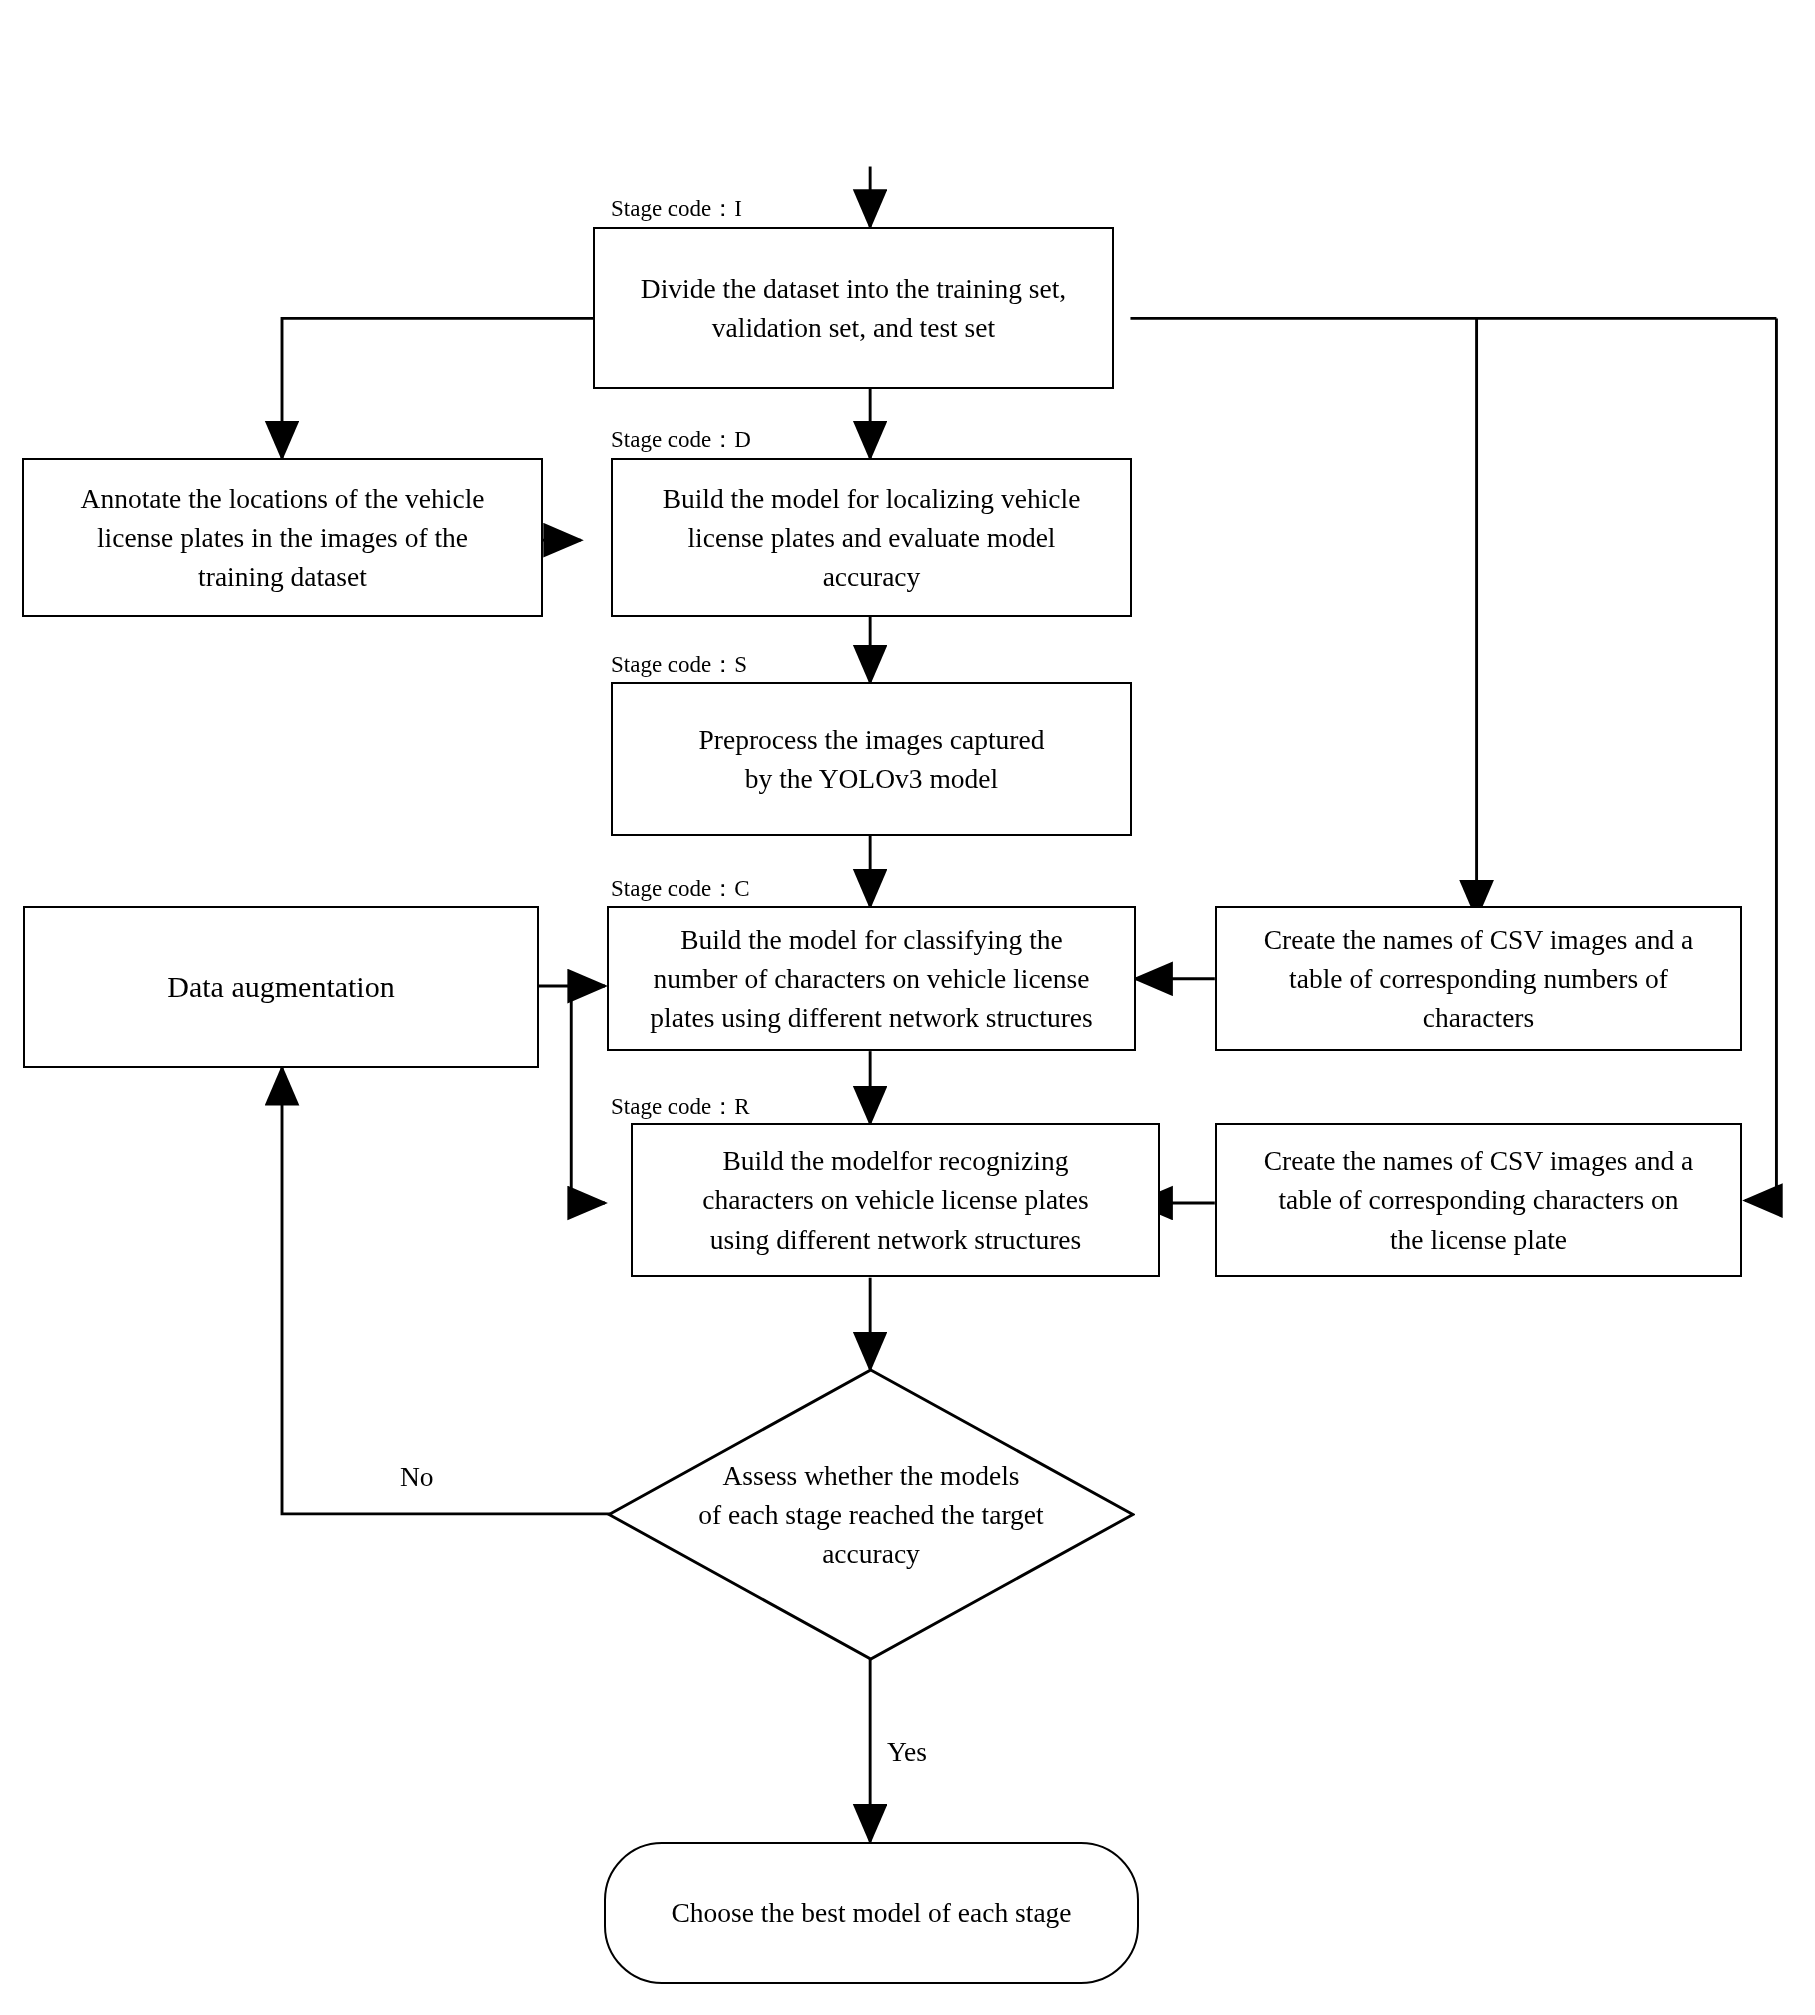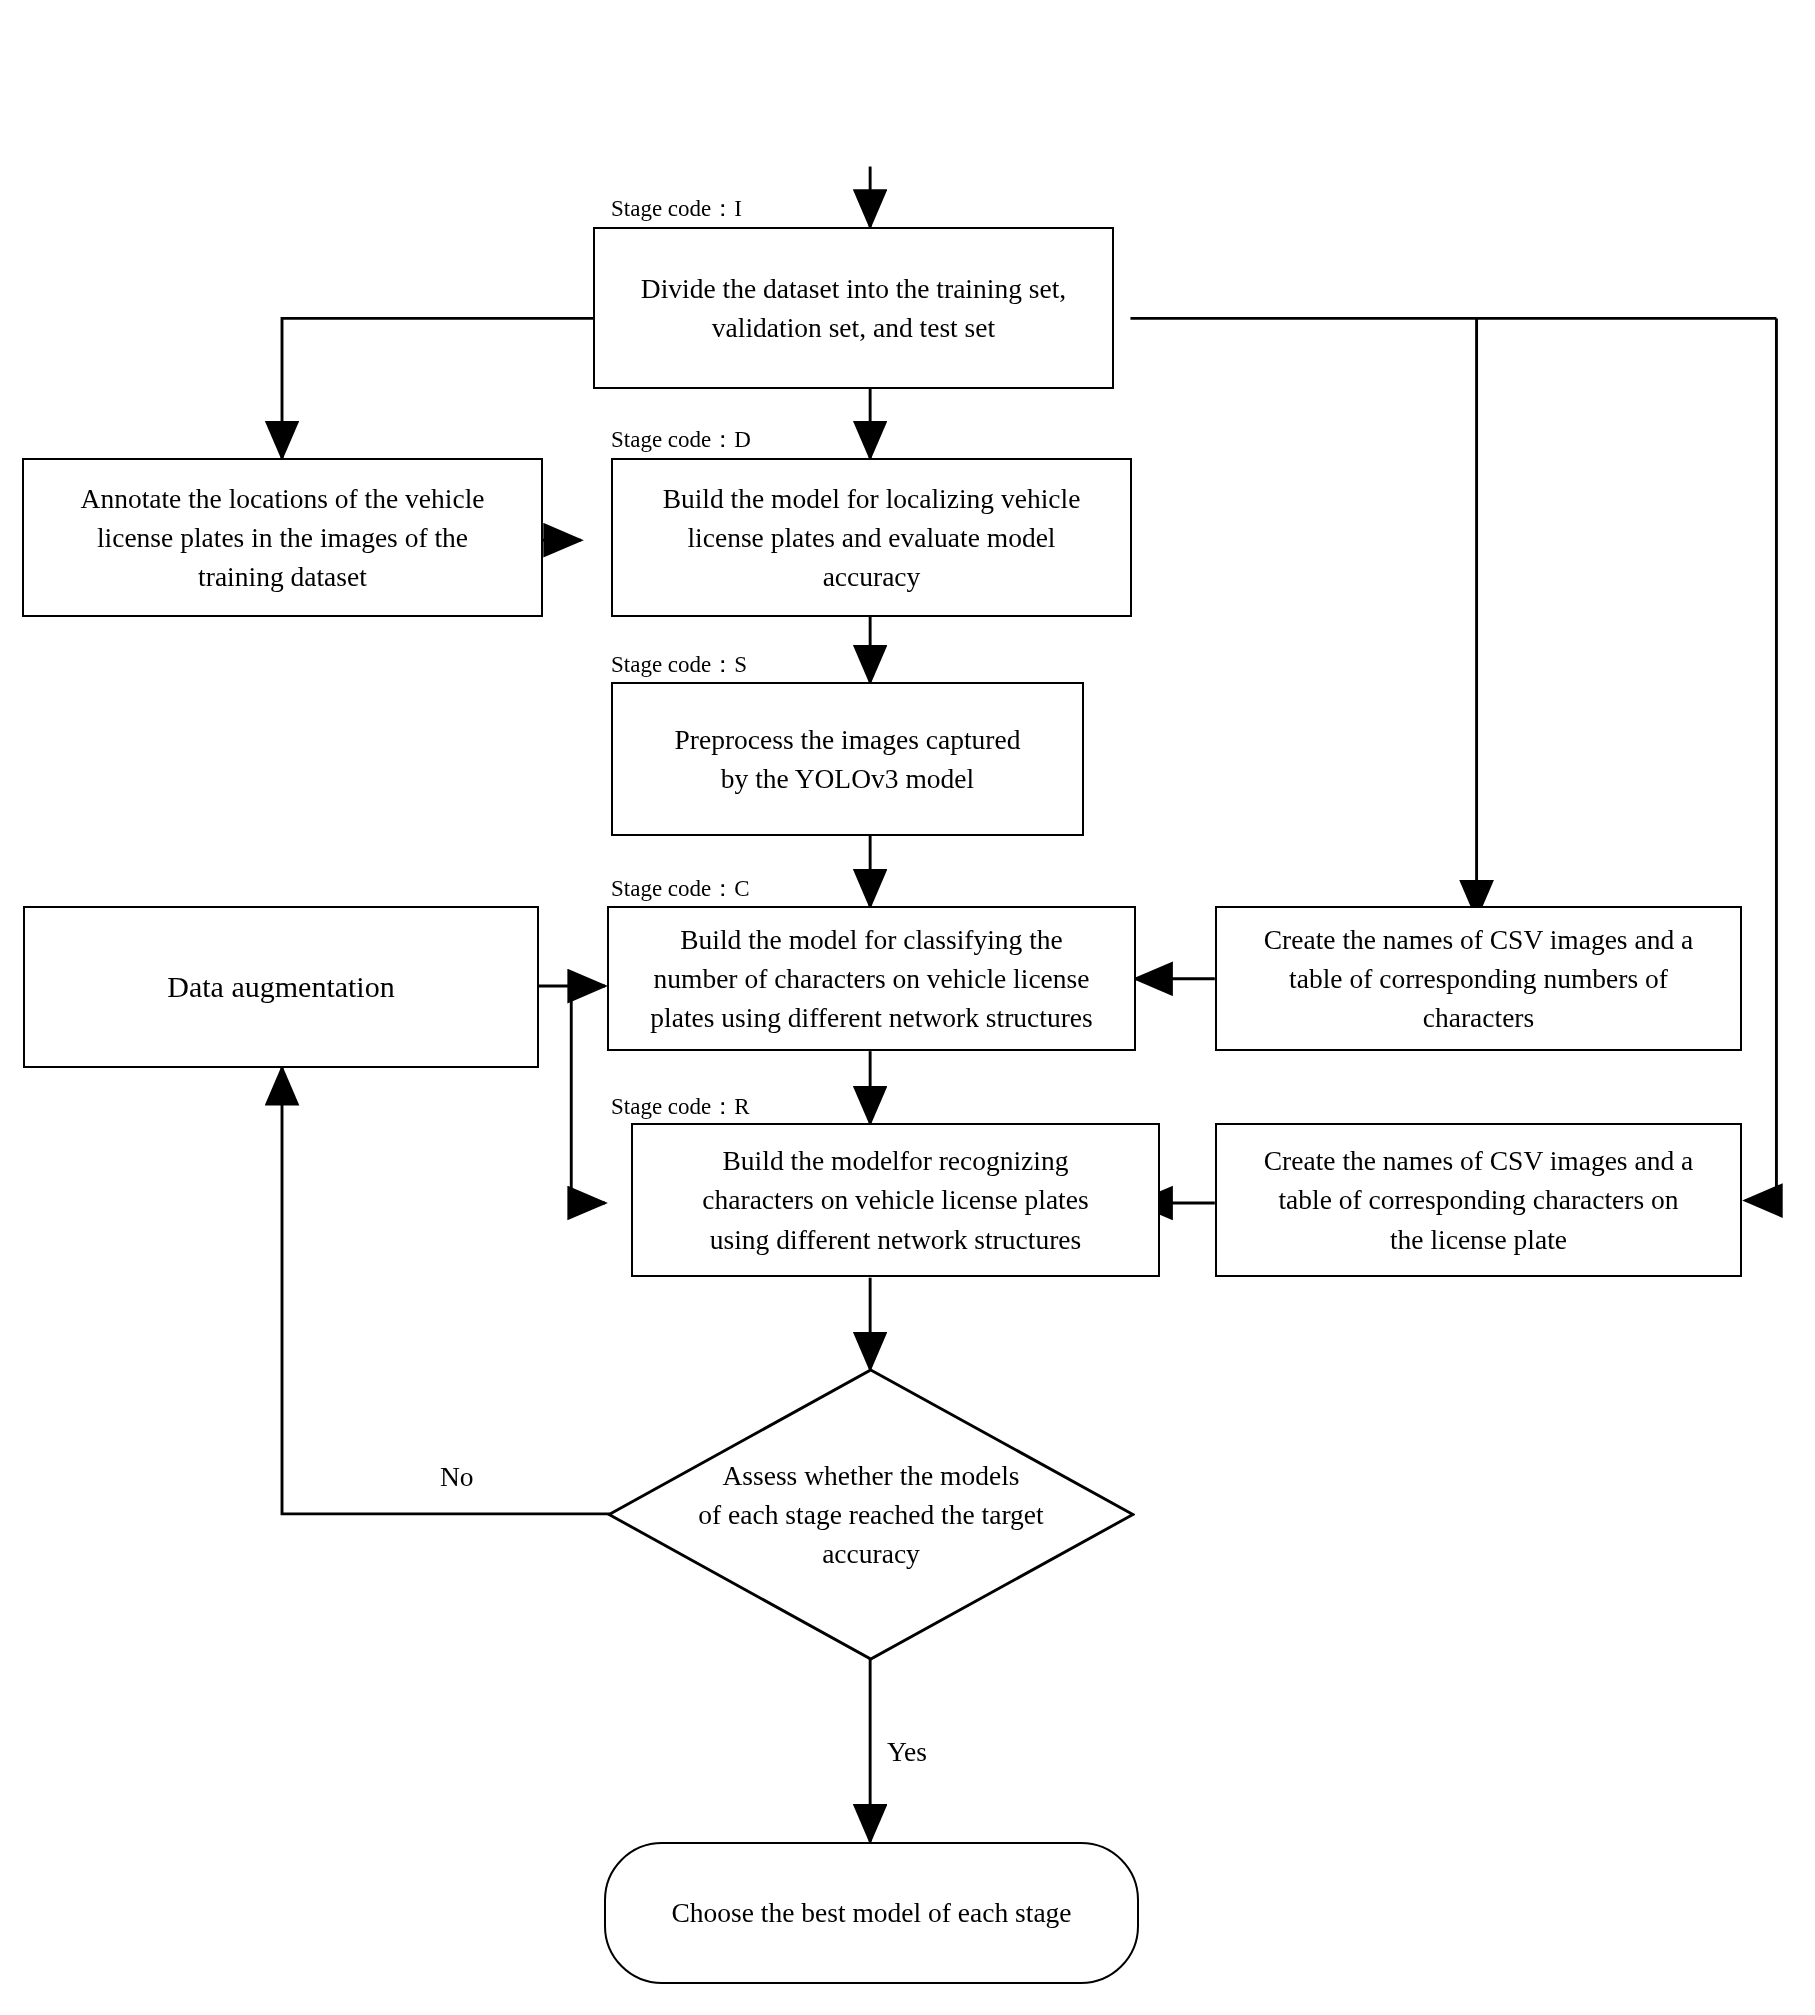--- a/index.html
+++ b/index.html
@@ -149,21 +149,21 @@
   </div>
 
   <div class="node rect fs-node" style="left:611px; top:458px; width:521px; height:159px;">
     <span class="txt">Build the model for localizing vehicle
 license plates and evaluate model
 accuracy</span>
   </div>
 
   <div class="stage-label fs-stage" style="left:611px; top:649px;">Stage code：S</div>
 
-  <div class="node rect fs-node" style="left:611px; top:682px; width:473px; height:154px;">
+  <div class="node rect fs-node" style="left:611px; top:682px; width:521px; height:154px;">
     <span class="txt">Preprocess the images captured
 by the YOLOv3 model</span>
   </div>
 
   <div class="stage-label fs-stage" style="left:611px; top:873px;">Stage code：C</div>
 
   <div class="node rect fs-node" style="left:607px; top:906px; width:529px; height:145px;">
     <span class="txt">Build the model for classifying the
 number of characters on vehicle license
 plates using different network structures</span>
@@ -195,21 +195,21 @@
 
   <div class="diamond-wrap" style="left:607px; top:1368px; width:528px; height:293px;">
     <svg width="528" height="293" viewBox="0 0 1095 608" xmlns="http://www.w3.org/2000/svg">
       <polygon points="547,4 1091,304 547,604 4,304" fill="#ffffff" stroke="#000000" stroke-width="6"></polygon>
     </svg>
     <div class="diamond-text fs-diamond">Assess whether the models
 of each stage reached the target
 accuracy</div>
   </div>
 
-  <div class="edge-label fs-node" style="left:400px; top:1461px;margin-left:40px;">No</div>
+  <div class="edge-label fs-node" style="left:400px; top:1461px;">No</div>
 
   <div class="edge-label fs-node" style="left:887px; top:1736px;">Yes</div>
 
   <div class="node rounded fs-node" style="left:604px; top:1842px; width:535px; height:142px;text-align:center;">
     <span class="txt">Choose the best model of each stage</span>
   </div>
 
 </div>
 
 

